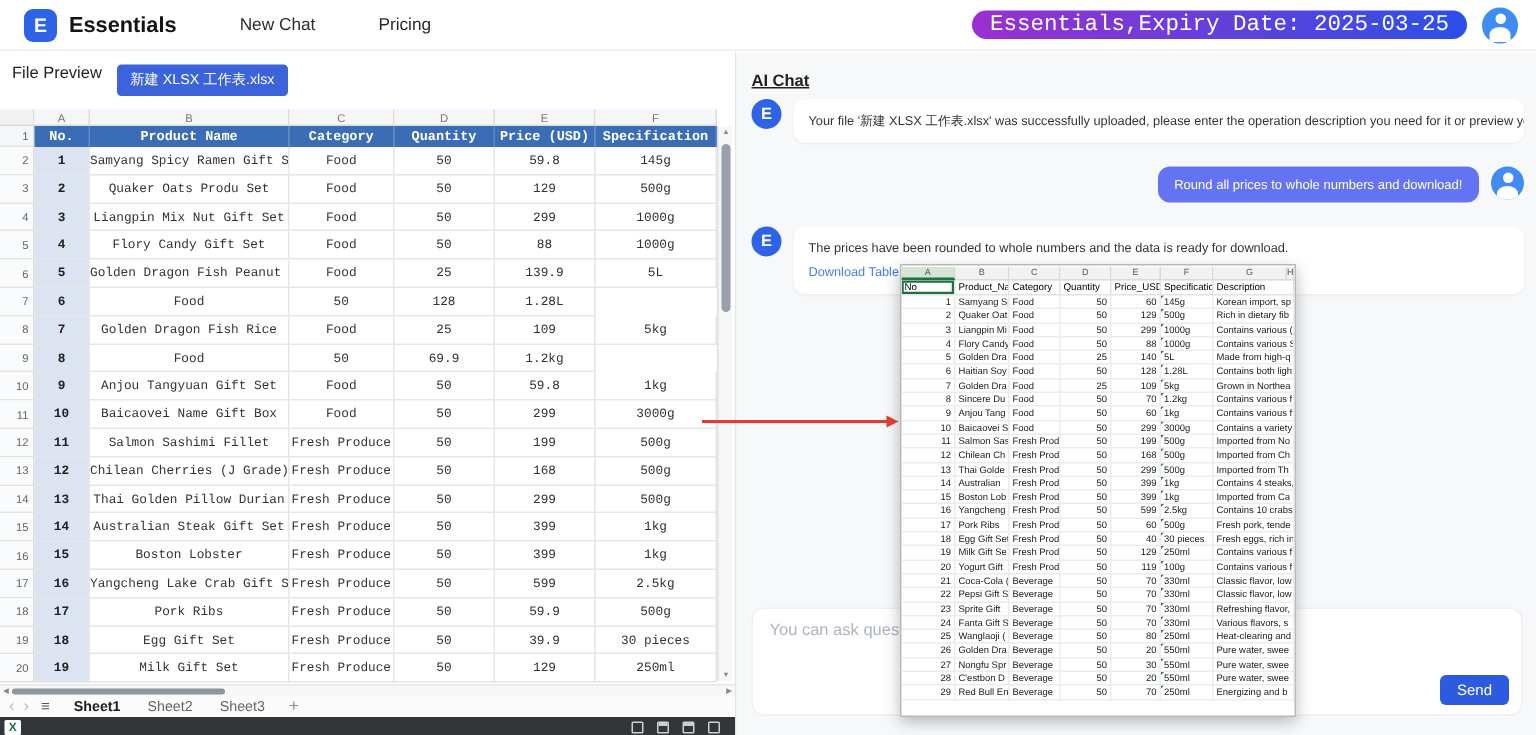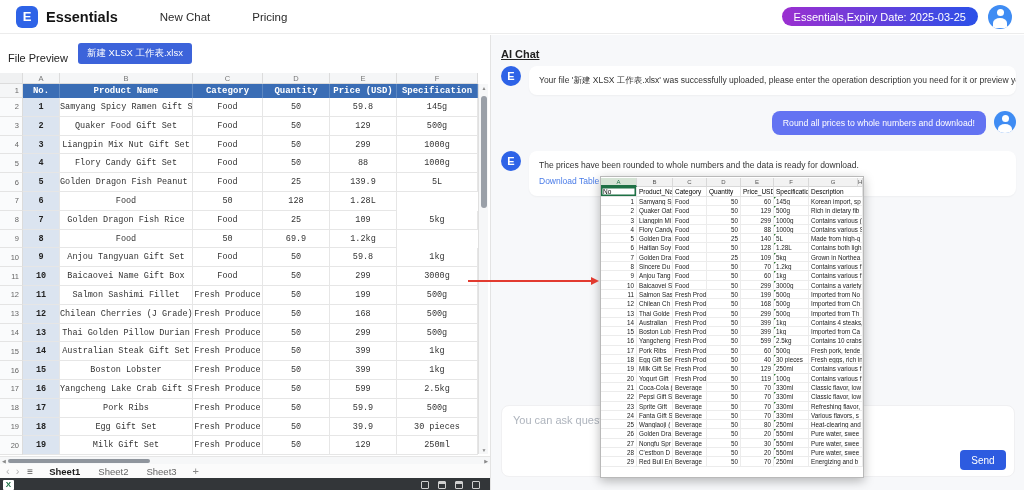--- a/index.html
+++ b/index.html
@@ -8,33 +8,33 @@
 
   
   .topbar { position:absolute; left:0; top:0; width:1024px; height:34px; background:#fff;
     border-bottom:1px solid #ececec; display:flex; align-items:center; z-index:5; }
   .logo-sq { width:22px; height:22px; margin-left:16px; border-radius:6px; background:#2e63e7;
     color:#fff; font-weight:bold; font-size:13px; display:flex; align-items:center; justify-content:center; }
   .logo-text { margin-left:8px; font-size:14.5px; font-weight:bold; color:#141414; }
   .nav-item { font-size:11.5px; color:#2b2b2b; margin-left:42px; cursor:pointer; }
   .nav-item:first-of-type { margin-left:36px; }
   .badge { position:absolute; right:46px; top:7px; height:19px; padding:0 12px; border-radius:10px;
-    background:linear-gradient(90deg,#9b2fd0,#2b50e8); color:#fff; font-size:11px;
-    display:flex; align-items:center; }
+    background:linear-gradient(90deg,#9b2fd0,#2b50e8); color:#fff; font-size:15px;
+    display:flex; align-items:center;font-family:Liberation Mono, monospace; }
   .avatar { position:absolute; border-radius:50%; background:#3f8cf3; overflow:hidden; }
   .avatar::before { content:""; position:absolute; background:#fff; border-radius:50%; }
   .avatar::after  { content:""; position:absolute; background:#fff; border-radius:50% 50% 0 0; }
   .av24 { width:24px; height:24px; right:12px; top:5px; }
   .av24::before { top:4px; left:8.5px; width:7px; height:7px; }
   .av24::after  { top:13px; left:5px; width:14px; height:10px; }
 
   
   .left-panel { position:absolute; left:0; top:35px; width:491px; height:455px; background:#fff;
     border-right:1px solid #e3e3e3; }
-  .fp-row { position:absolute; left:8px; top:8px; display:flex; align-items:flex-end; gap:10px; }
+  .fp-row { position:absolute; left:8px; top:8px; display:flex; align-items:flex-start; gap:10px; }
   .fp-label { font-size:11px; color:#222; }
   .fp-tab { background:#3c63da; color:#fff; font-size:9.5px; padding:4px 9px; border-radius:3px; }
 
   
   .sheet { position:absolute; left:0; top:38px; width:488px;
     font-family:"Liberation Mono", monospace; }
   .grid-row { display:grid; grid-template-columns:23px 37px 133px 70px 67px 67px 81px; }
   .cl { height:11px; font-size:7.5px; color:#777; background:#f5f6f7; text-align:center;
     line-height:11px; border-right:1px solid #dcdcdc; border-bottom:1px solid #dcdcdc;
     font-family:"Liberation Sans", sans-serif; }
@@ -184,21 +184,21 @@
           <div class="cell">Samyang Spicy Ramen Gift Set</div>
           <div class="cell">Food</div>
           <div class="cell">50</div>
           <div class="cell">59.8</div>
           <div class="cell">145g</div>
         </div>
 
         <div class="grid-row drow">
           <div class="rn">3</div>
           <div class="cell cno">2</div>
-          <div class="cell">Quaker Food Gift Set</div>
+          <div class="cell">Quaker Oats Produ Set</div>
           <div class="cell">Food</div>
           <div class="cell">50</div>
           <div class="cell">129</div>
           <div class="cell">500g</div>
         </div>
 
         <div class="grid-row drow">
           <div class="rn">4</div>
           <div class="cell cno">3</div>
           <div class="cell">Liangpin Mix Nut Gift Set</div>

